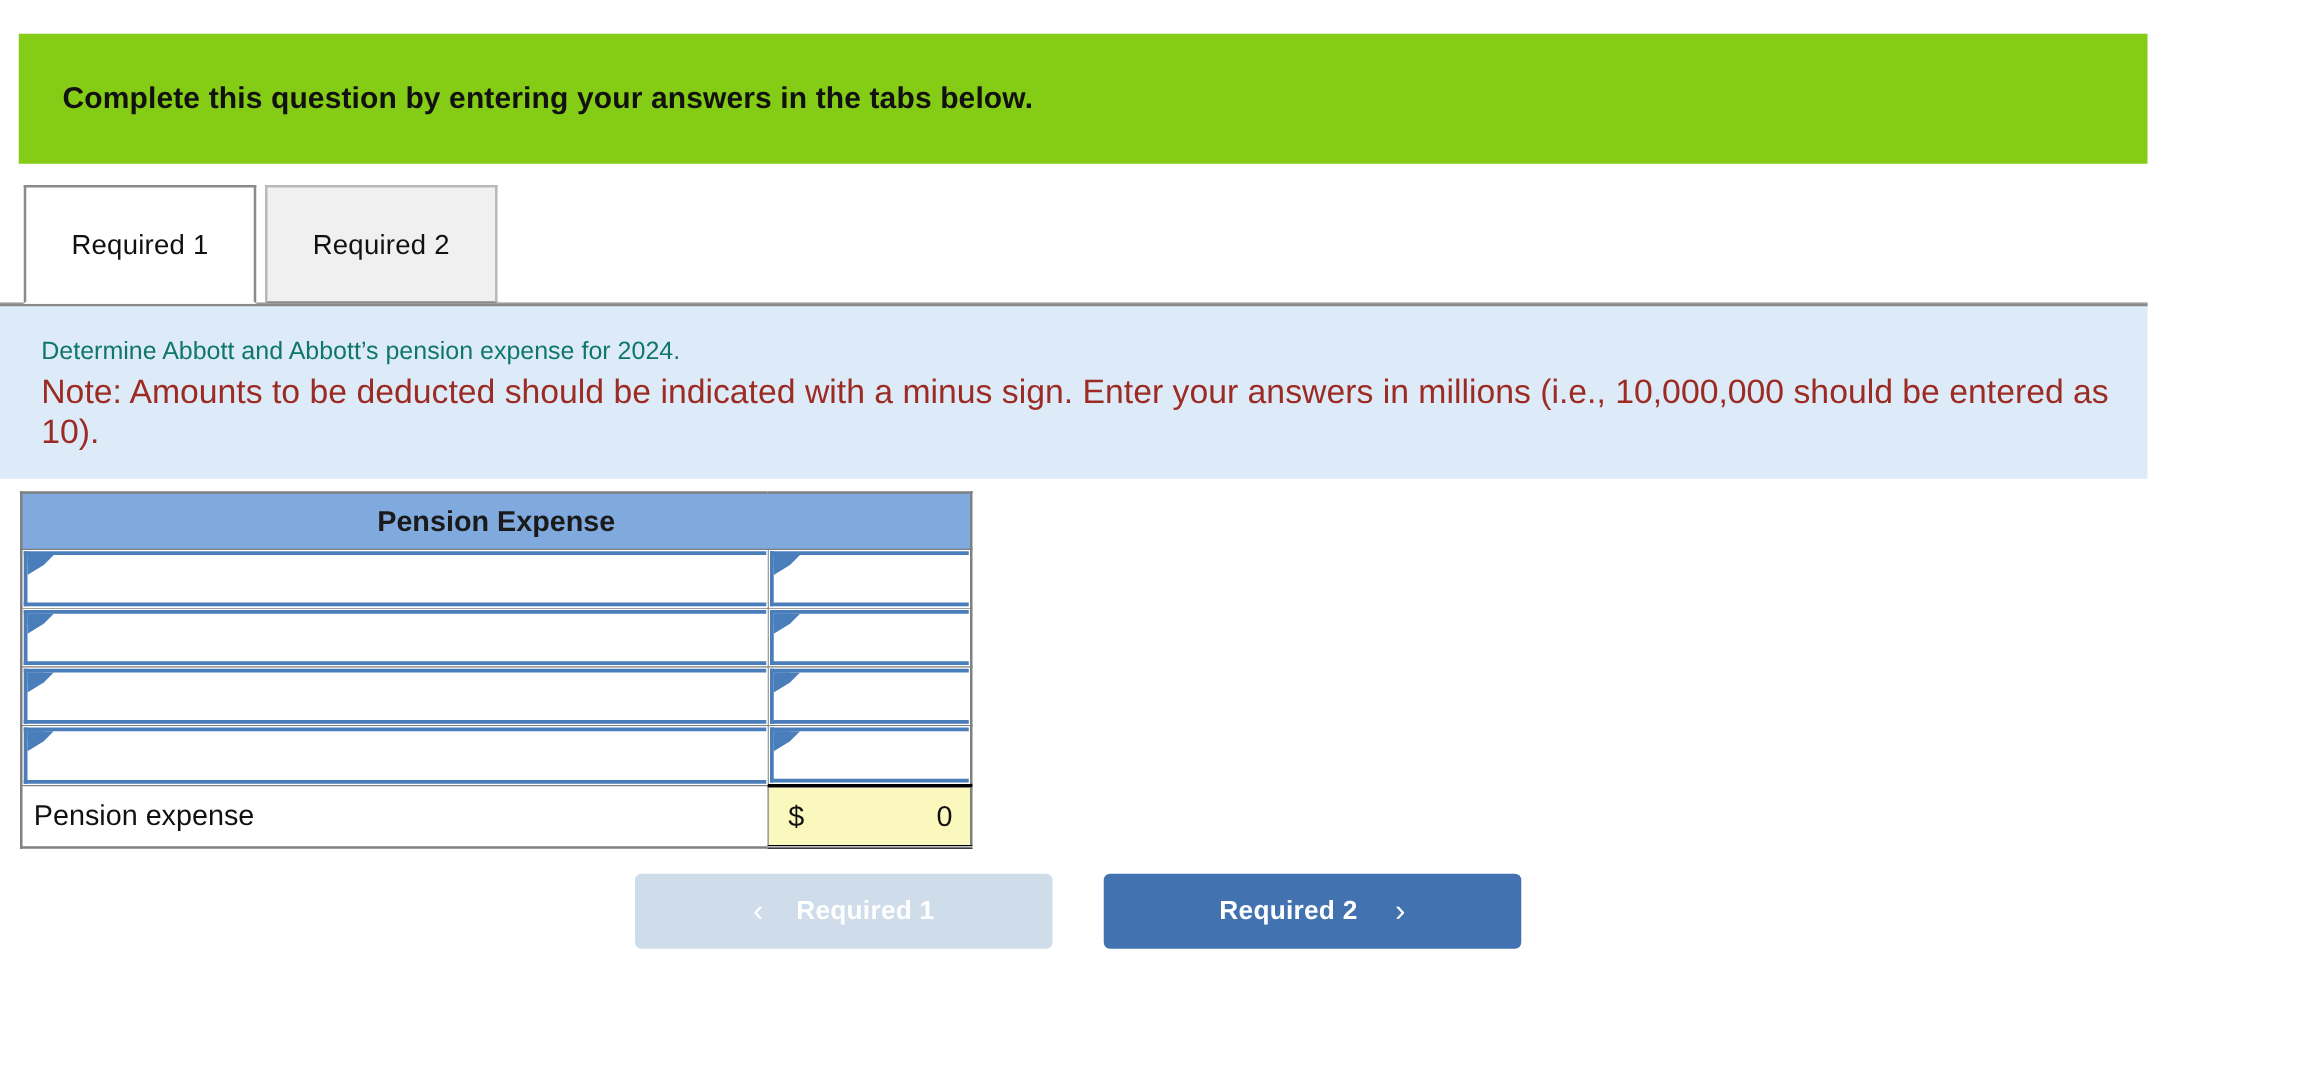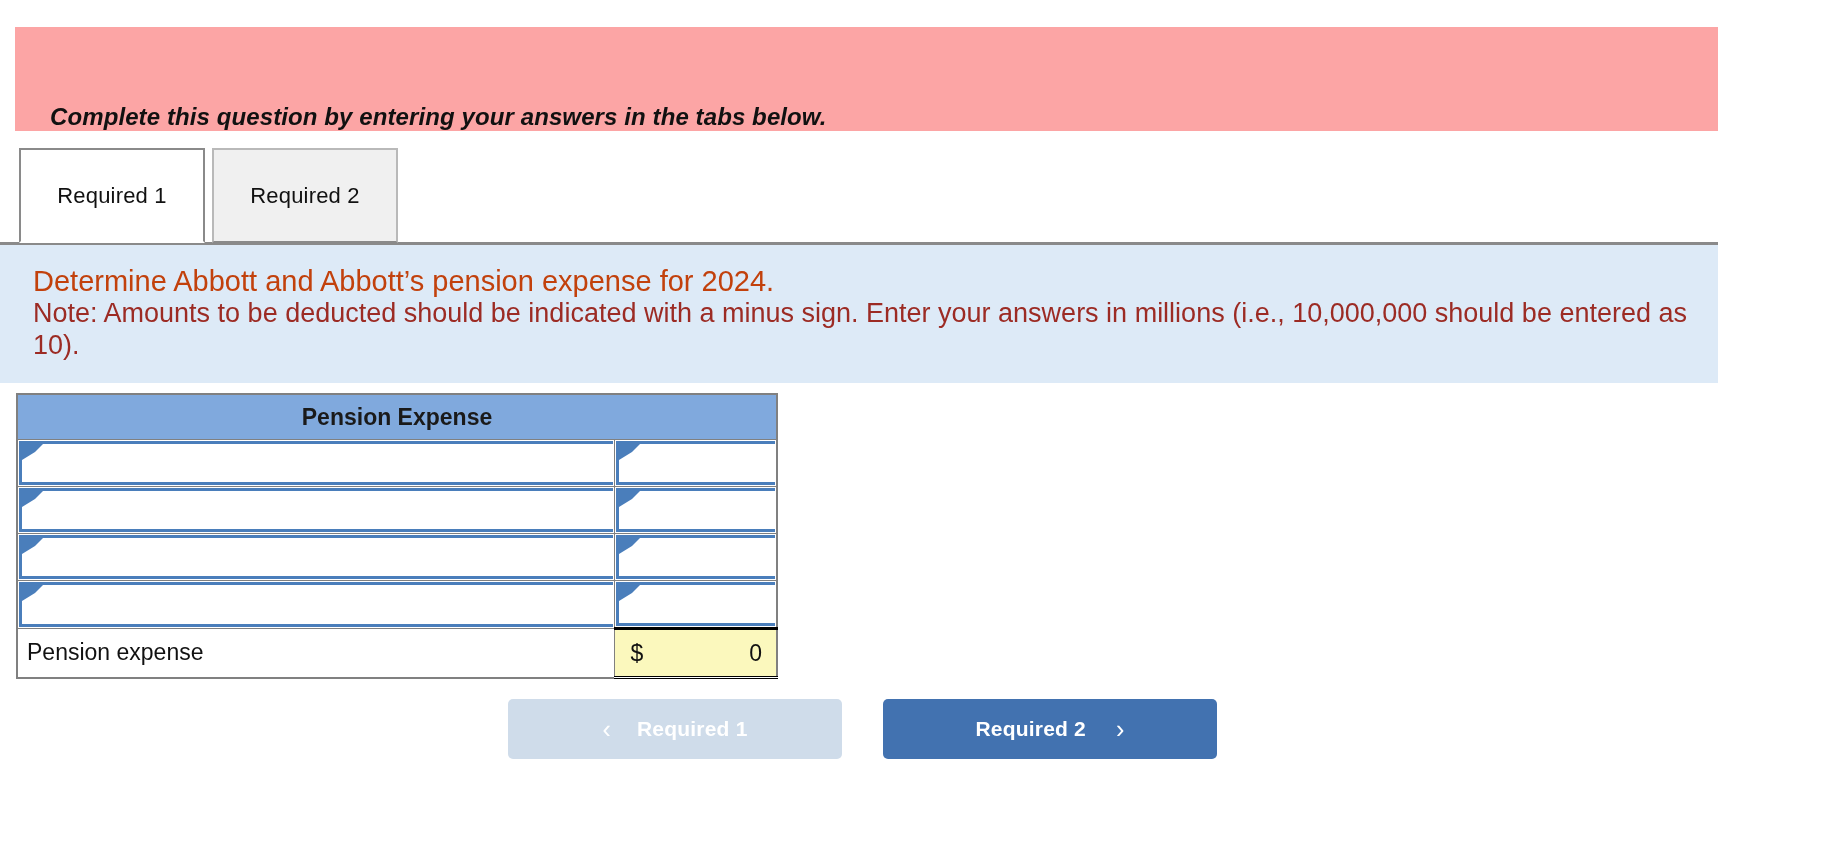--- a/index.html
+++ b/index.html
@@ -16,25 +16,24 @@
     position: relative;
   }
 
   
   .banner {
     position: absolute;
     left: 15px;
     top: 27px;
     width: 1703px;
     height: 104px;
-    background: #fca5a5;
+    background: #84cc16;
     box-sizing: border-box;
     display: flex;
-    align-items: flex-end;
-    font-style: italic;
+    align-items: center;
   }
   .banner-text {
     font-size: 24px;
     font-weight: bold;
     padding-left: 35px;
     letter-spacing: 0.1px;
     color: #111111;
   }
 
   
@@ -88,23 +87,23 @@
     left: 0px;
     top: 243px;
     width: 1718px;
     height: 140px;
     background: #ddeaf7;
     border-top: 2px solid #8a8a8a;
     box-sizing: border-box;
     padding: 20px 30px 0 33px;
   }
   .instr-line {
-    font-size: 29px;
+    font-size: 20px;
     line-height: 32px;
-    color: #c2410c;
+    color: #0f766e;
   }
   .instr-note {
     font-size: 27px;
     line-height: 32px;
     color: #9c2b24;
   }
 
   
   .table-wrap {
     position: absolute;

